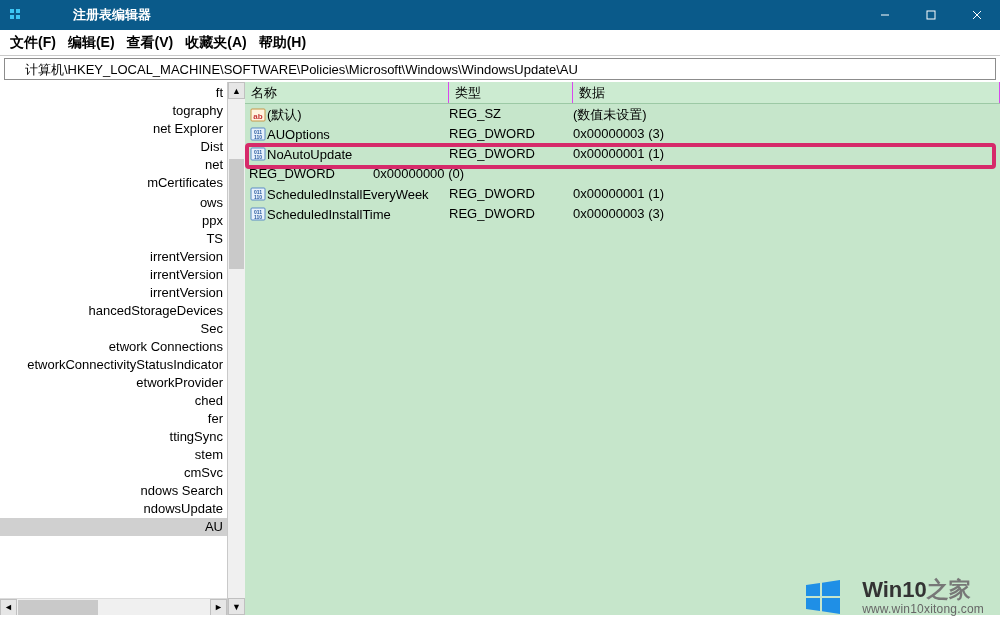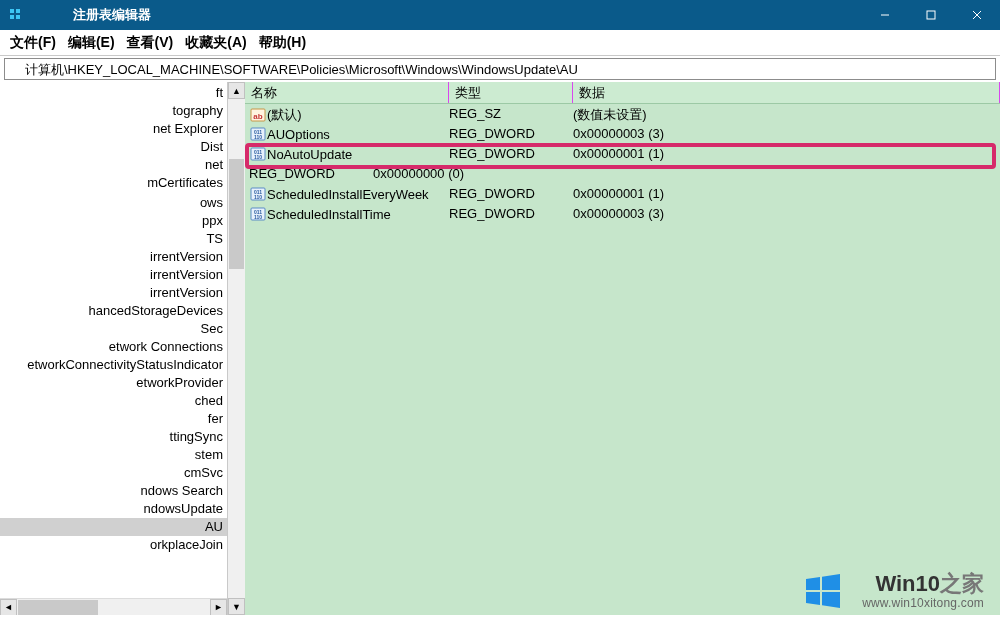--- a/index.html
+++ b/index.html
@@ -163,26 +163,25 @@
   .vscroll .arrow {
     width:17px; height:17px; background:#e6e6e6; border:1px solid #c0c0c0;
     display:flex; align-items:center; justify-content:center; font-size:9px;
   }
   .vscroll .track { flex:1; position:relative; }
   .vscroll .thumb { position:absolute; left:1px; right:1px; top:60px; height:110px; background:#c9c9c9;}
   
   .watermark {
     position: absolute;
     right: 16px;
-    bottom: 6px;
+    bottom: 0;
     display: flex;
     align-items: center;
     gap: 20px;
     pointer-events: none;
-    text-align: right;
   }
   .watermark .logo {
     width: 40px; height: 40px;
   }
   .watermark .texts { display:flex; flex-direction:column; line-height:1.15;}
   .watermark .brand { font-size: 22px; font-weight:700; color:#333; }
   .watermark .brand .accent { color:#777; font-weight:600;}
   .watermark .url { font-size: 12px; color:#666; letter-spacing:0.2px;}
 </style>
 </head>
@@ -251,21 +250,20 @@
         <div class="tree-item">etworkConnectivityStatusIndicator</div>
         <div class="tree-item">etworkProvider</div>
         <div class="tree-item">ched</div>
         <div class="tree-item">fer</div>
         <div class="tree-item">ttingSync</div>
         <div class="tree-item">stem</div>
         <div class="tree-item">cmSvc</div>
         <div class="tree-item">ndows Search</div>
         <div class="tree-item">ndowsUpdate</div>
         <div class="tree-item selected">AU</div>
-        <div class="tree-item">orkplaceJoin</div>
       </div>
     <div class="tree-hscroll">
       <div class="arrow">◄</div>
       <div class="track">
         <div class="thumb"></div>
       </div>
       <div class="arrow">►</div>
     </div>
   </div>
 

